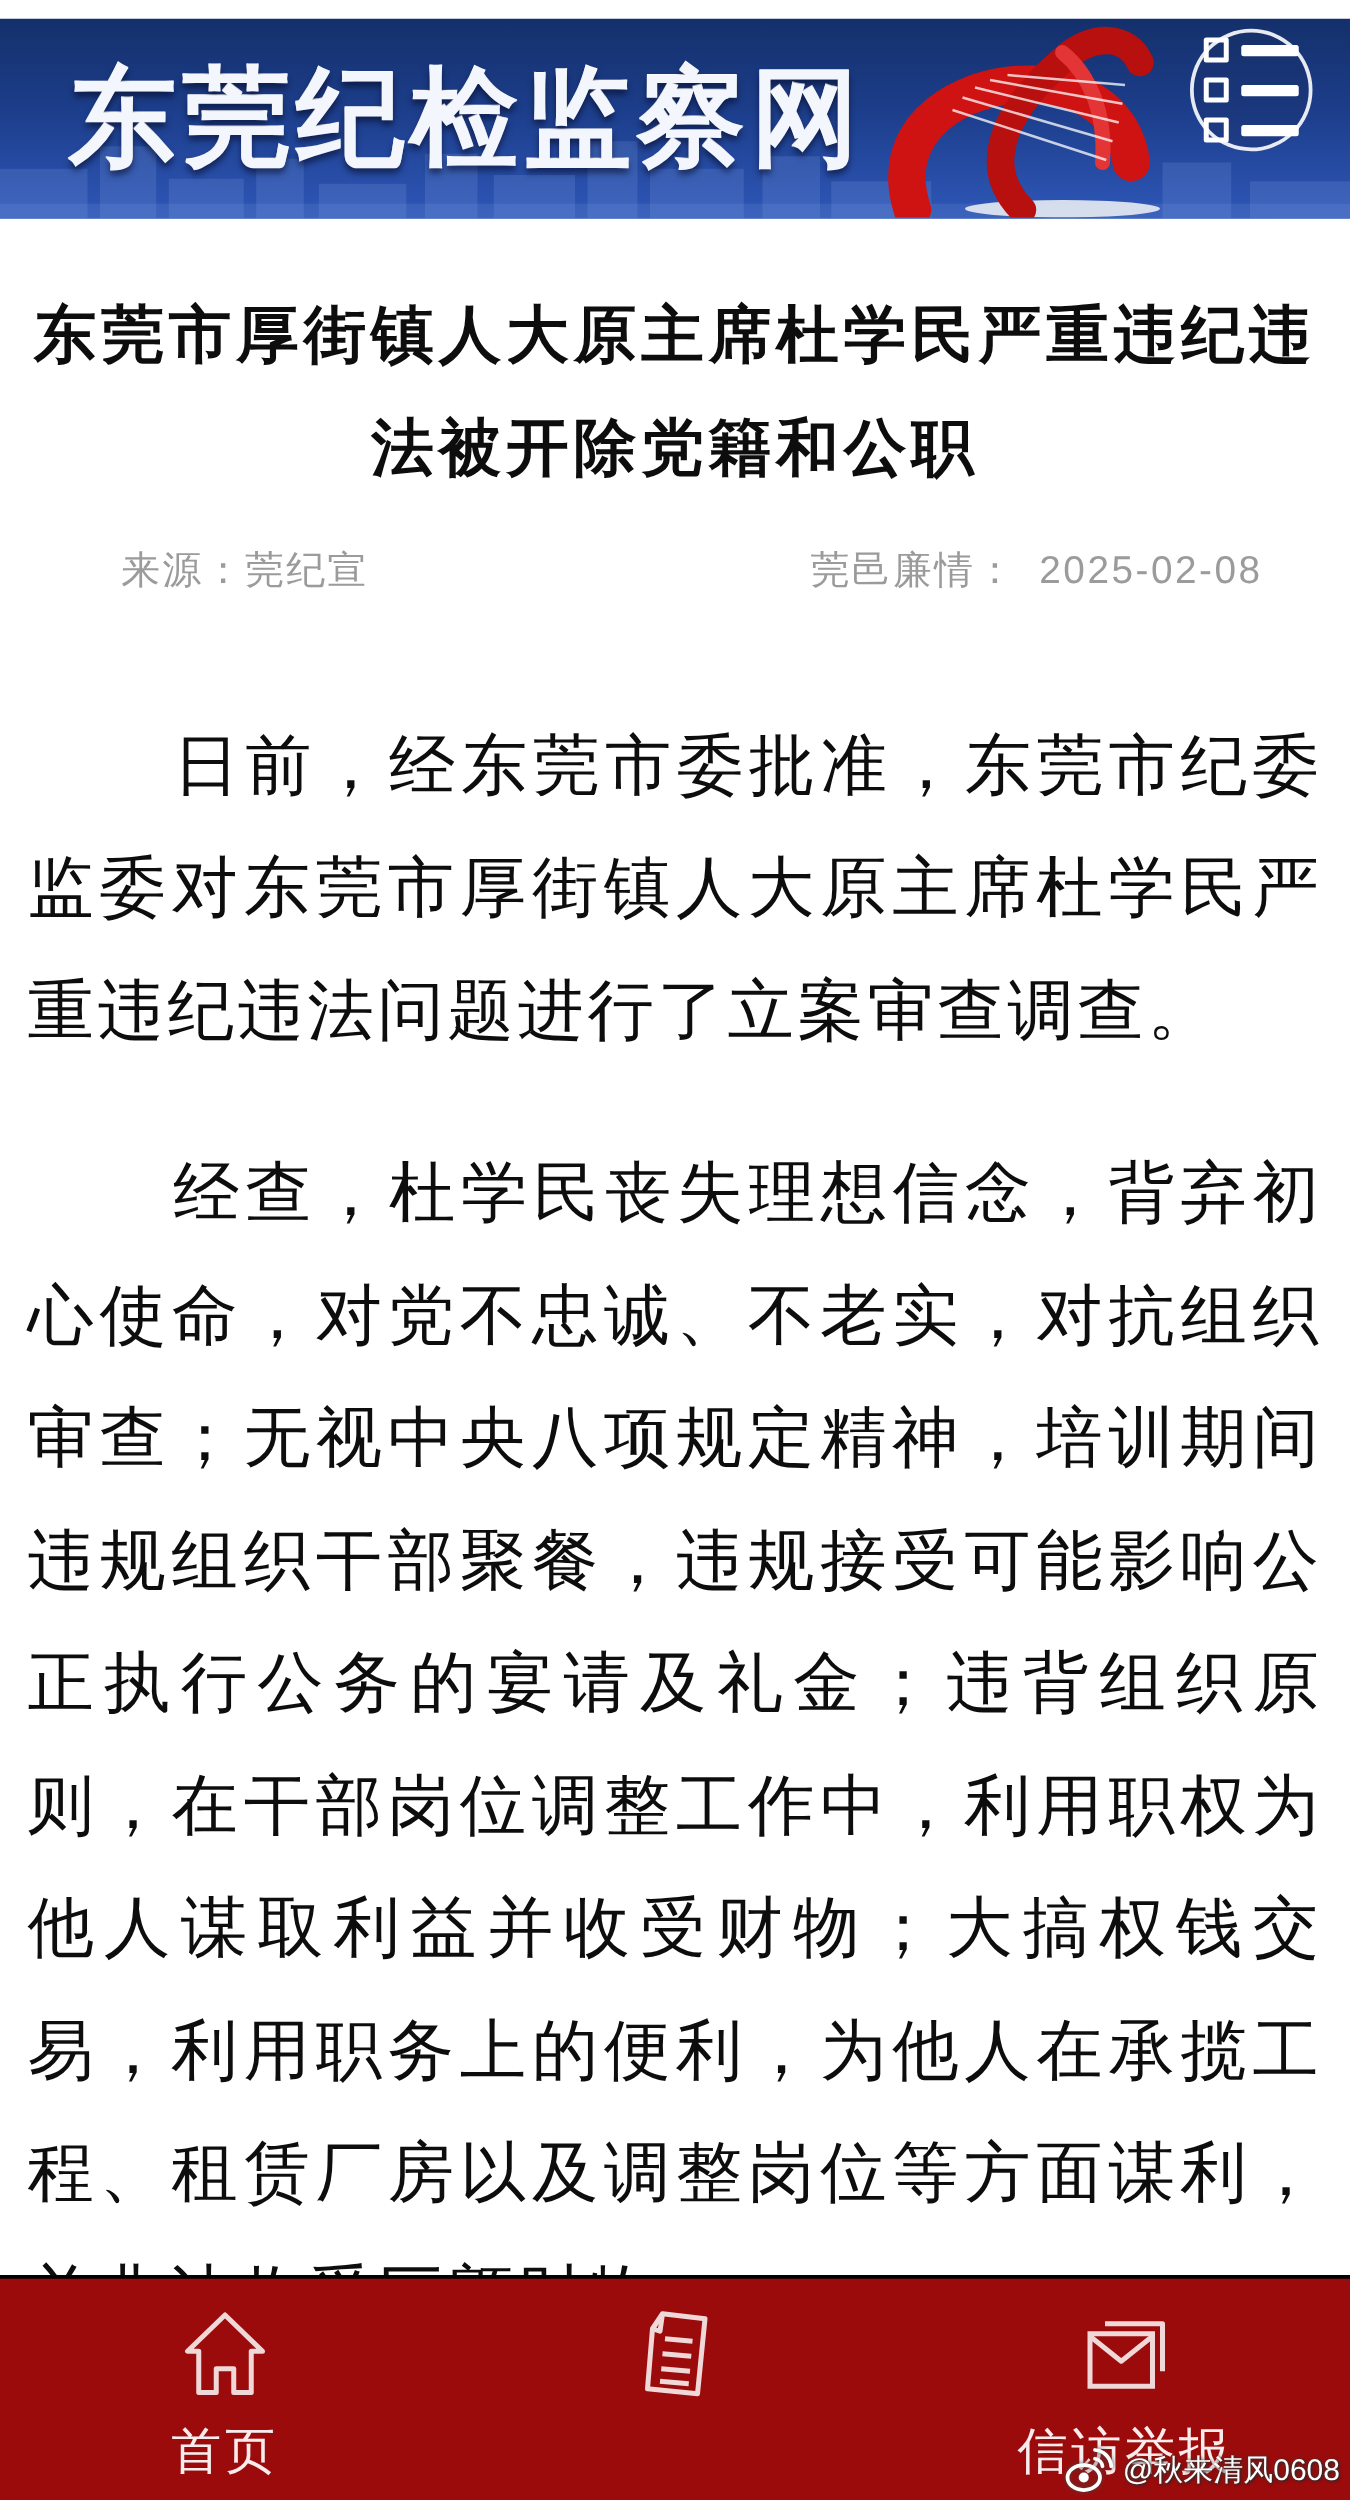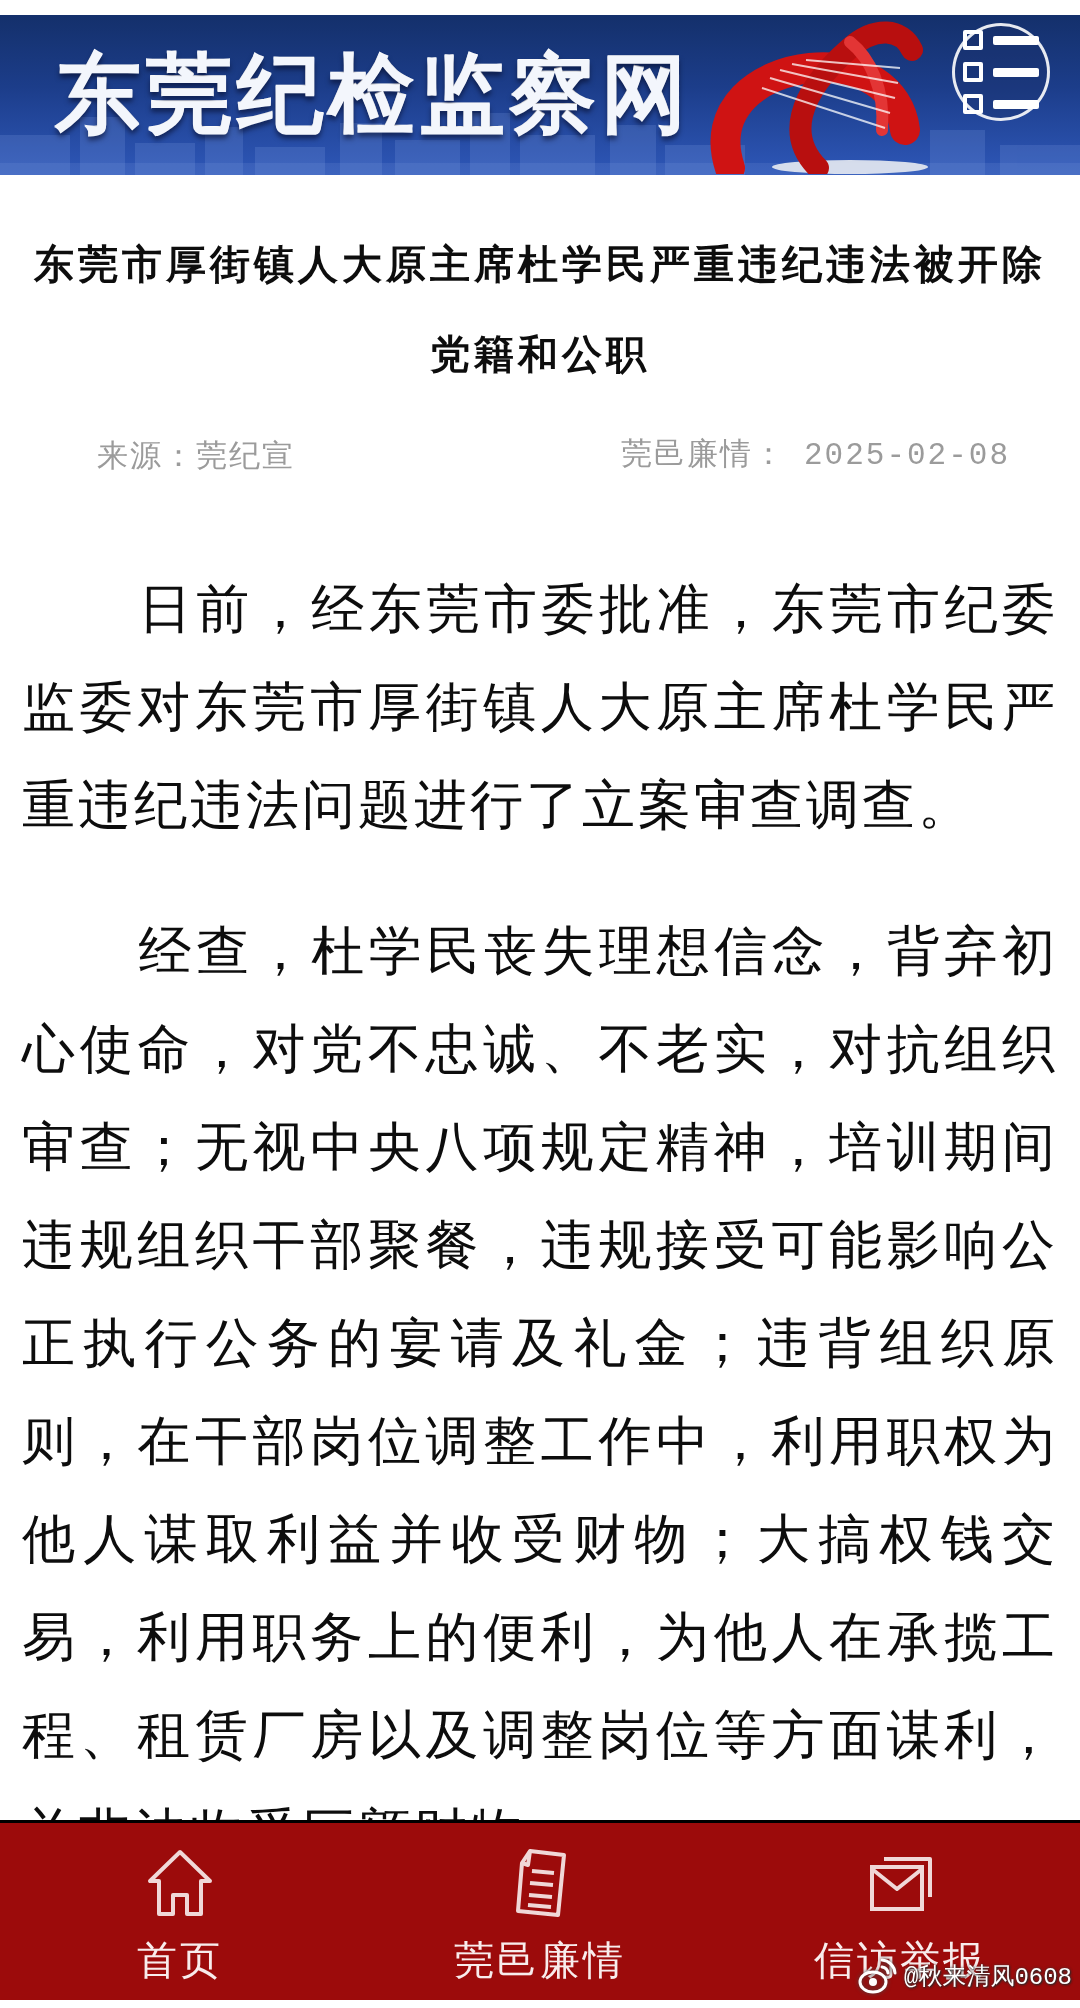--- a/index.html
+++ b/index.html
@@ -1,36 +1,36 @@
 <!DOCTYPE html>
 <html><head>
 <meta charset="utf-8">
 <style>
   html,body{margin:0;padding:0;background:#fff;font-family:"Liberation Sans",sans-serif;}
-  .screen{position:relative;width:1080px;height:2008px;background:#ffffff;overflow:hidden;font-family:Liberation Mono, monospace;}
+  .screen{position:relative;width:1080px;height:2008px;background:#ffffff;overflow:hidden;}
 
   
   .banner{position:absolute;left:0;top:15px;width:1080px;height:160px;
     background:linear-gradient(180deg,#14306b 0%,#1c3d8a 45%,#2e57b8 100%);overflow:hidden;}
   .skyline{position:absolute;left:0;bottom:0;width:1080px;height:70px;}
   .site-title{position:absolute;left:55px;top:0;height:160px;display:flex;align-items:center;
     font-size:86px;font-weight:700;letter-spacing:5px;color:#f3f6fc;
     text-shadow:0 4px 5px rgba(0,0,20,.5), 0 -1px 0 #ffffff;white-space:nowrap;}
   .sculpture{position:absolute;right:150px;top:3px;width:230px;height:156px;}
   .menu-btn{position:absolute;right:30px;top:8px;width:98px;height:98px;border-radius:50%;
     border:3px solid rgba(255,255,255,.9);background:rgba(25,45,100,.35);
     display:flex;align-items:center;justify-content:center;cursor:pointer;padding:0;}
   .menu-glyph{display:flex;flex-direction:column;gap:12px;}
   .menu-row{display:flex;align-items:center;gap:10px;}
   .menu-sq{display:block;width:12px;height:12px;border:4px solid #fff;border-radius:2px;}
   .menu-bar{display:block;width:46px;height:9px;background:#fff;border-radius:2px;}
 
   
   .article{position:absolute;left:0;top:175px;width:1080px;}
-  .article-title{margin:48px 25px 0;font-size:40px;line-height:90px;letter-spacing:4px;
+  .article-title{margin:48px 25px 0;font-size:50px;line-height:90px;letter-spacing:4px;
     font-weight:700;color:#0d0d0d;text-align:center;}
   .meta{display:flex;justify-content:space-between;margin-top:24px;padding:0 70px 0 97px;
     color:#9b9b9b;font-size:31px;letter-spacing:2px;}
   .meta .src{align-self:center;}
   .pub{text-align:center;line-height:57px;}
   .pub-date{margin-left:18px;}
   .body-text{margin:80px 22px 0;font-size:53px;line-height:98px;letter-spacing:3px;
     color:#0d0d0d;text-align:justify;}
   .body-text p{margin:0;text-indent:2.2em;}
   .body-text p + p{margin-top:48px;}
@@ -135,21 +135,20 @@
       <svg class="nav-icon" viewBox="0 0 76 76">
         <path d="M28 6 L62 10 L56 70 L16 66 L20 18 Z" fill="none" stroke="#f0d8d8" stroke-width="4" stroke-linejoin="round"></path>
         <path d="M28 6 L26 20 L20 18" fill="none" stroke="#f0d8d8" stroke-width="4" stroke-linejoin="round"></path>
         <g stroke="#f0d8d8" stroke-width="4">
           <line x1="30" y1="26" x2="52" y2="28"></line>
           <line x1="28" y1="38" x2="51" y2="40"></line>
           <line x1="27" y1="50" x2="50" y2="52"></line>
           <line x1="26" y1="60" x2="49" y2="62"></line>
         </g>
       </svg>
-      <span class="nav-label">莞邑廉情</span>
     </a>
 
     <a class="nav-item">
       <svg class="nav-icon" viewBox="0 0 76 76">
         <path d="M22 14 L68 14 L68 52" fill="none" stroke="#f0d8d8" stroke-width="4" stroke-linejoin="round"></path>
         <rect x="10" y="22" width="50" height="42" fill="none" stroke="#f0d8d8" stroke-width="4"></rect>
         <path d="M10 24 L35 44 L60 24" fill="none" stroke="#f0d8d8" stroke-width="4" stroke-linejoin="round"></path>
       </svg>
       <span class="nav-label">信访举报</span>
     </a>

